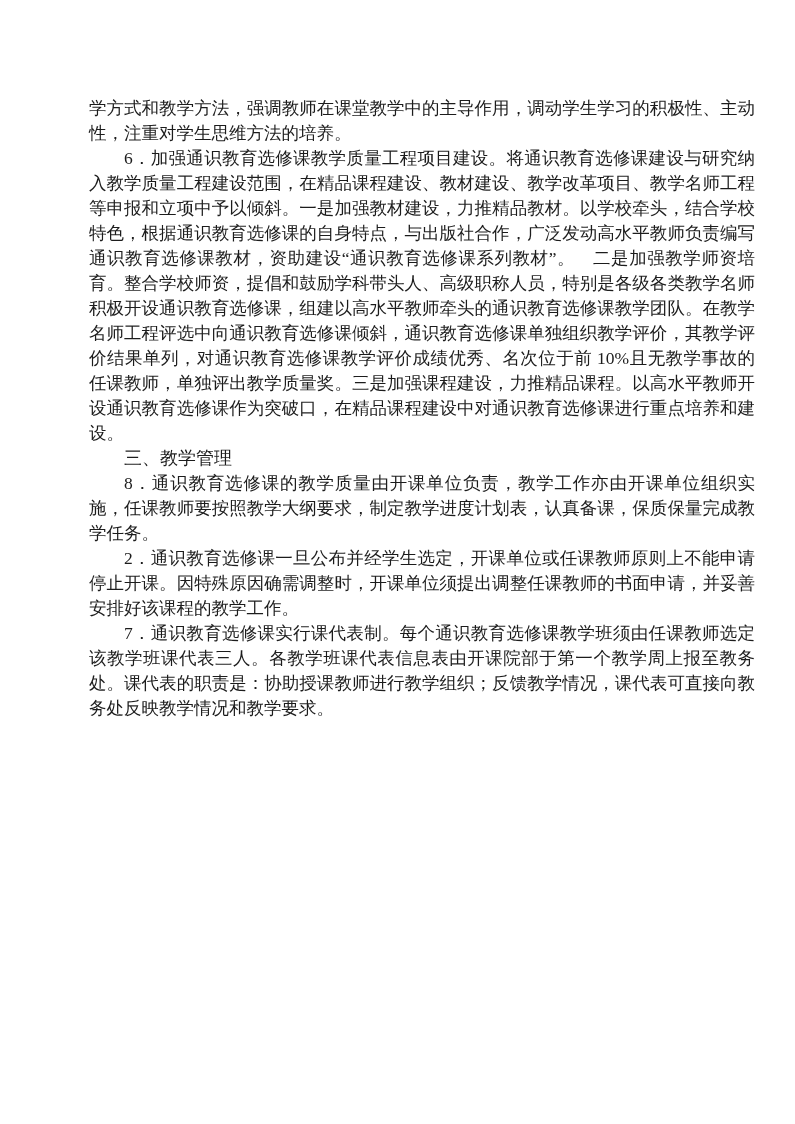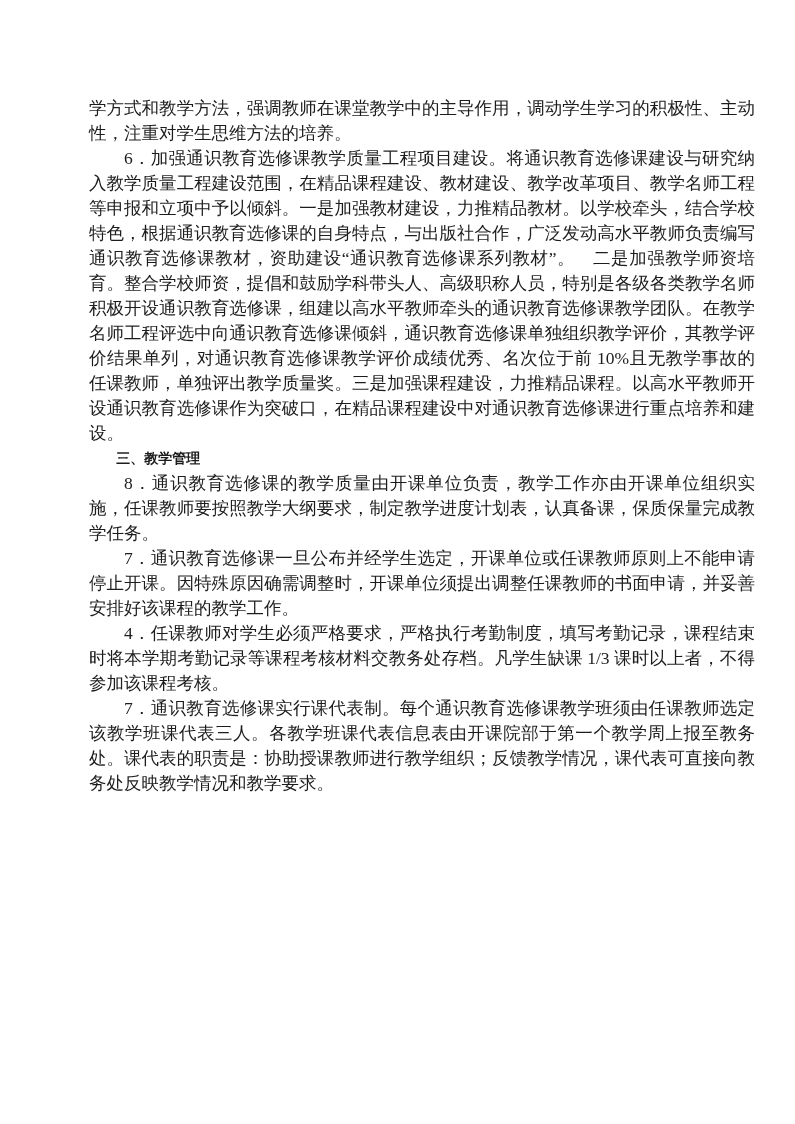--- a/index.html
+++ b/index.html
@@ -35,22 +35,22 @@
     text-indent: 2em;
   }
   .content p.cont {
     text-indent: 0;
   }
   .content p.deep {
     text-indent: 3em;
   }
   .content p.heading {
     font-family: "Liberation Sans", "DejaVu Sans", sans-serif;
-    font-weight: bold;
-    font-size: 14px;
+    font-weight: normal;
+    font-size: 18px;
     text-indent: 1.95em;
   }
   .footer {
     position: absolute;
     left: 97px;
     top: 1030px;
     font-size: 17px;
     line-height: 22px;
     color: #0c4a6e;
     font-family: "Liberation Serif", "DejaVu Serif", serif;
@@ -58,18 +58,17 @@
 </style>
 </head>
 <body>
 
 <div class="page">
   <div class="content">
     <p class="cont">学方式和教学方法，强调教师在课堂教学中的主导作用，调动学生学习的积极性、主动性，注重对学生思维方法的培养。</p>
     <p class="num">6．加强通识教育选修课教学质量工程项目建设。将通识教育选修课建设与研究纳入教学质量工程建设范围，在精品课程建设、教材建设、教学改革项目、教学名师工程等申报和立项中予以倾斜。一是加强教材建设，力推精品教材。以学校牵头，结合学校特色，根据通识教育选修课的自身特点，与出版社合作，广泛发动高水平教师负责编写通识教育选修课教材，资助建设“通识教育选修课系列教材”。　二是加强教学师资培育。整合学校师资，提倡和鼓励学科带头人、高级职称人员，特别是各级各类教学名师积极开设通识教育选修课，组建以高水平教师牵头的通识教育选修课教学团队。在教学名师工程评选中向通识教育选修课倾斜，通识教育选修课单独组织教学评价，其教学评价结果单列，对通识教育选修课教学评价成绩优秀、名次位于前 10%且无教学事故的任课教师，单独评出教学质量奖。三是加强课程建设，力推精品课程。以高水平教师开设通识教育选修课作为突破口，在精品课程建设中对通识教育选修课进行重点培养和建设。</p>
     <p class="heading">三、教学管理</p>
     <p class="num">8．通识教育选修课的教学质量由开课单位负责，教学工作亦由开课单位组织实施，任课教师要按照教学大纲要求，制定教学进度计划表，认真备课，保质保量完成教学任务。</p>
-    <p class="num">7．通识教育选修课一旦公布并经学生选定，开课单位或任课教师原则上不能申请停止开课。因特殊原因确需调整时，开课单位须提出调整任课教师的书面申请，并妥善安排好该课程的教学工作。</p>
-    <p class="num">4．任课教师对学生必须严格要求，严格执行考勤制度，填写考勤记录，课程结束时将本学期考勤记录等课程考核材料交教务处存档。凡学生缺课 1/3 课时以上者，不得参加该课程考核。</p>
+    <p class="num">2．通识教育选修课一旦公布并经学生选定，开课单位或任课教师原则上不能申请停止开课。因特殊原因确需调整时，开课单位须提出调整任课教师的书面申请，并妥善安排好该课程的教学工作。</p>
     <p class="num">7．通识教育选修课实行课代表制。每个通识教育选修课教学班须由任课教师选定该教学班课代表三人。各教学班课代表信息表由开课院部于第一个教学周上报至教务处。课代表的职责是：协助授课教师进行教学组织；反馈教学情况，课代表可直接向教务处反映教学情况和教学要求。</p>
   </div>
   <div class="footer">216</div>
 </div>
 
 </body></html>

